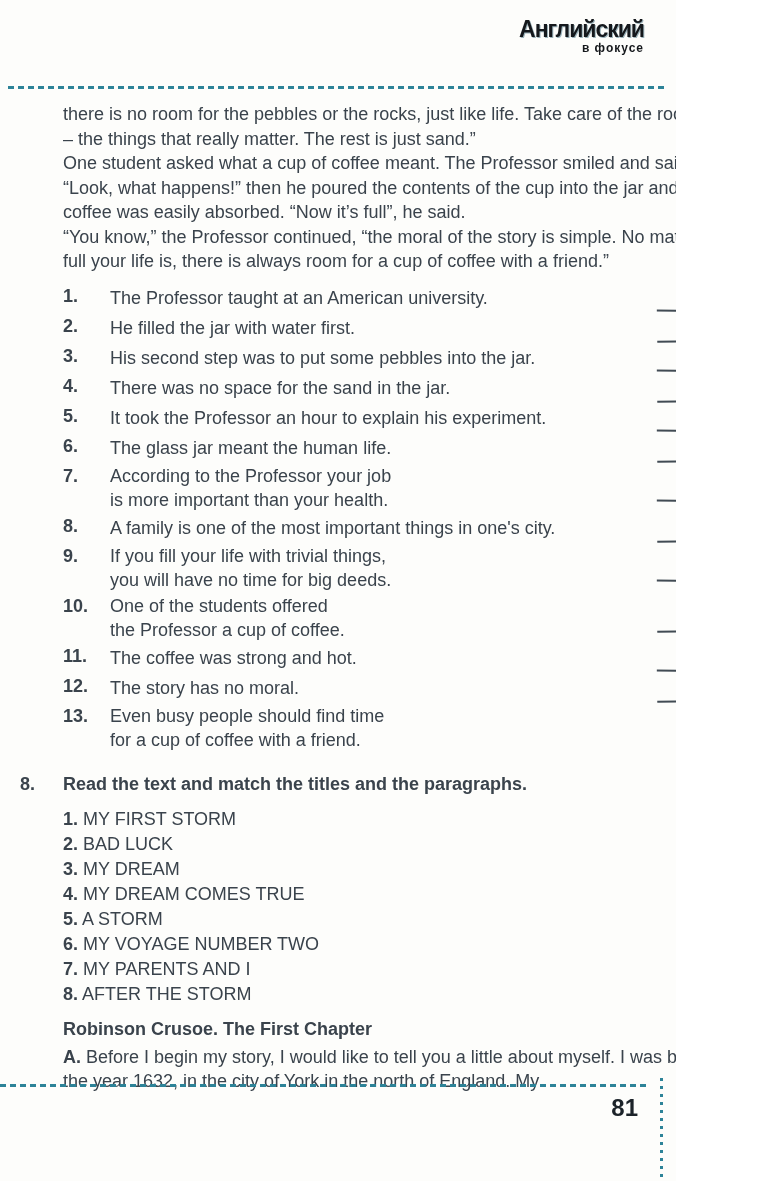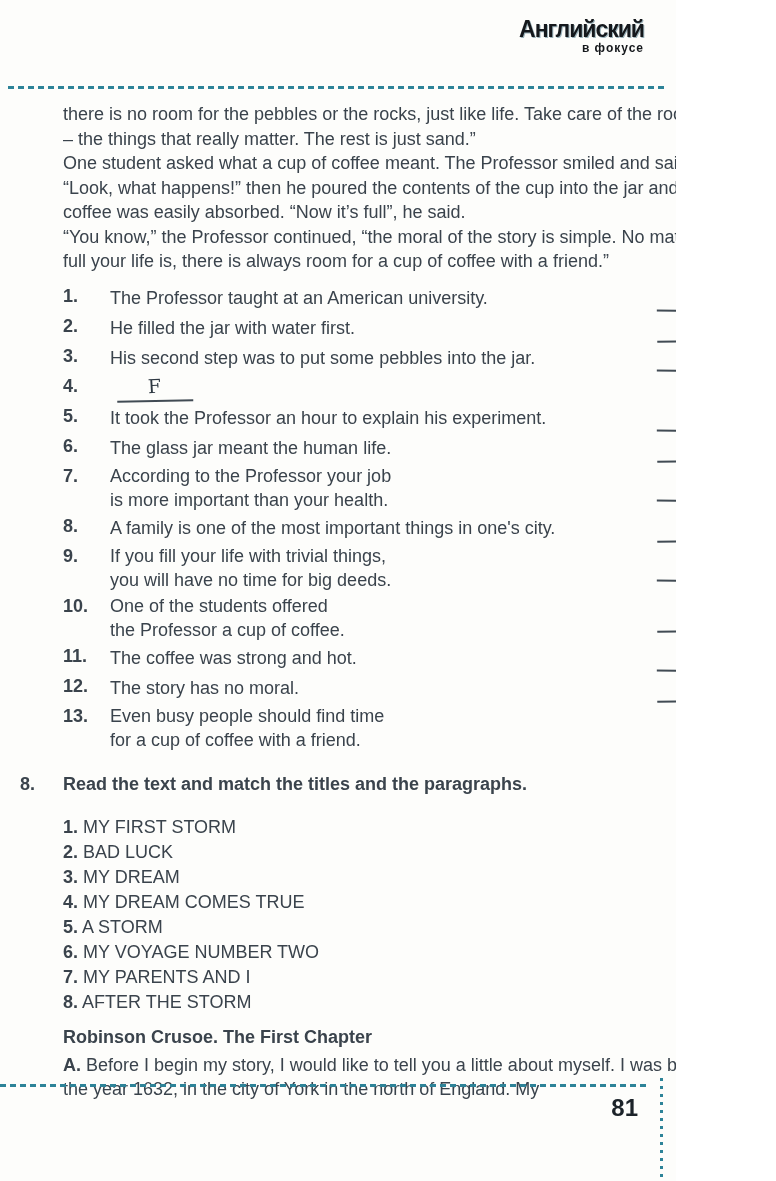--- a/index.html
+++ b/index.html
@@ -43,21 +43,21 @@
   .hand {
     display:inline-block; font-family:"DejaVu Serif", serif;
     font-size:19px; color:#2e3842; transform:rotate(-2deg);
   }
   .stmt:nth-child(even) .ansline { transform:rotate(-1.2deg); }
   .stmt:nth-child(odd)  .ansline { transform:rotate(0.8deg); }
   
   .ex8-head { display:flex; margin-left:-43px; margin-top:22px; font-size:18px; }
   .ex8-num { width:43px; font-weight:bold; flex:none; }
   .ex8-title { font-weight:bold; }
-  .titles { margin-top:20px; }
+  .titles { margin-top:12px; }
   .title-line { font-size:18px; line-height:25px; }
   .title-line .b { font-weight:bold; }
   
   .chapter-heading { margin-top:10px; text-align:left; font-weight:bold; font-size:18px; line-height:24px; }
   .para-a { margin-top:4px; font-size:18px; line-height:24.5px; }
   .para-a .b { font-weight:bold; }
   
   .page-num {
     position:absolute; top:1094px; right:38px;
     font-size:24px; font-weight:bold; color:#1c2329;
@@ -105,20 +105,21 @@
       <div class="stmt">
         <span class="num">3.</span>
         <span class="txt"><span>His second step was to put some pebbles into the jar.</span></span>
         <span class="ans">
             <span class="ansline"><span class="hand">F</span></span>
           </span>
       </div>
 
       <div class="stmt">
         <span class="num">4.</span>
+        <span class="txt"><span>There was no space for the sand in the jar.</span></span>
         <span class="ans">
             <span class="ansline"><span class="hand">F</span></span>
           </span>
       </div>
 
       <div class="stmt">
         <span class="num">5.</span>
         <span class="txt"><span>It took the Professor an hour to explain his experiment.</span></span>
         <span class="ans">
             <span class="ansline"><span class="hand">NS</span></span>

